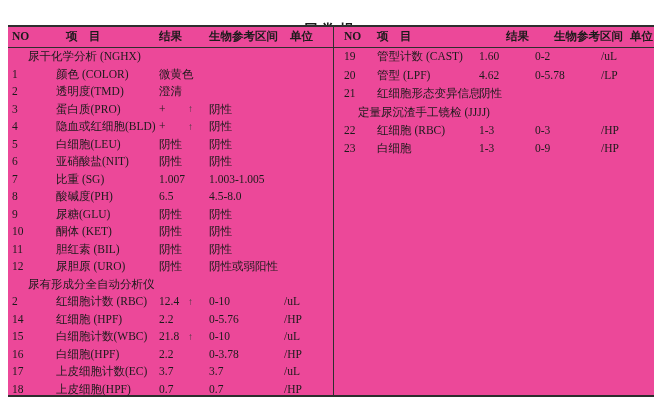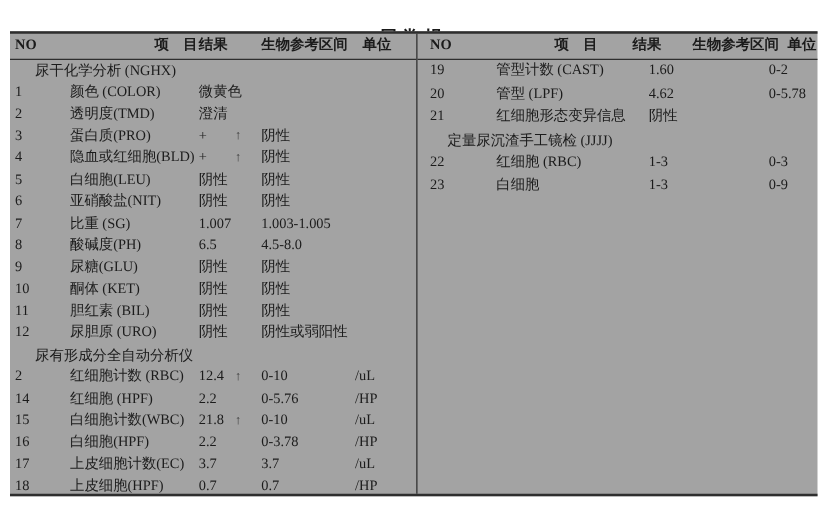--- a/index.html
+++ b/index.html
@@ -10,46 +10,46 @@
     -webkit-font-smoothing:antialiased;
   }
   .page{position:relative;width:660px;height:413px;background:#fff;overflow:hidden;}
   .title{
     position:absolute;top:21px;left:0;width:100%;
     text-align:center;font-weight:bold;font-size:15px;letter-spacing:3px;
   }
   .report-table{
     position:absolute;left:8px;top:25px;width:646px;height:372px;
     border-top:2px solid #2e2e2e;border-bottom:2px solid #2e2e2e;
-    display:flex;box-sizing:border-box;background:#a3a3a3;
+    display:flex;box-sizing:border-box;background:#ec4899;
   }
   .half{box-sizing:border-box;height:100%;}
   .half.left{width:325px;}
   .half.right{width:321px;border-left:1.5px solid #2e2e2e;}
   .hdr{
     height:20px;border-bottom:1.5px solid #2e2e2e;
     font-weight:bold;font-size:11.5px;
   }
   .grid{display:grid;align-items:center;}
   .half.left .grid{grid-template-columns:44px 106px 28px 22px 72px 1fr;}
   .half.right .grid{grid-template-columns:40px 104px 36px 14px 66px 1fr;}
   .row{height:17.5px;font-size:11.5px;}
-  .half.right .row{height:18.4px;gap:20px;}
+  .half.right .row{height:18.4px;}
   .grid span{white-space:nowrap;overflow:visible;line-height:1;}
   .c-no{padding-left:4px;}
   .half.right .c-no{padding-left:10px;}
   .c-item{padding-left:4px;}
   .half.right .c-item{padding-left:3px;}
   .c-result{padding-left:1px;}
   .c-flag{font-size:10px;color:#3a3a3a;padding-left:2px;}
   .c-ref{padding-left:1px;}
   .half.right .c-ref{padding-left:7px;}
   .c-unit{padding-left:4px;}
   .half.right .c-unit{padding-left:7px;}
-  .hdr .c-item{padding-left:14px;letter-spacing:0;text-align:right;}
+  .hdr .c-item{padding-left:14px;letter-spacing:0;}
   .half.right .hdr .c-item{padding-left:3px;}
   .hdr .c-unit{padding-left:10px;}
   .half.right .hdr .c-result{padding-left:28px;}
   .half.right .hdr .c-ref{padding-left:26px;}
   .half.right .hdr .c-unit{padding-left:36px;}
   .section-row{height:17.5px;font-size:11.5px;display:flex;align-items:center;font-weight:normal;}
   .half.right .section-row{height:18.4px;}
   .c-section{padding-left:20px;white-space:nowrap;}
   .half.right .c-section{padding-left:24px;}
 </style>

